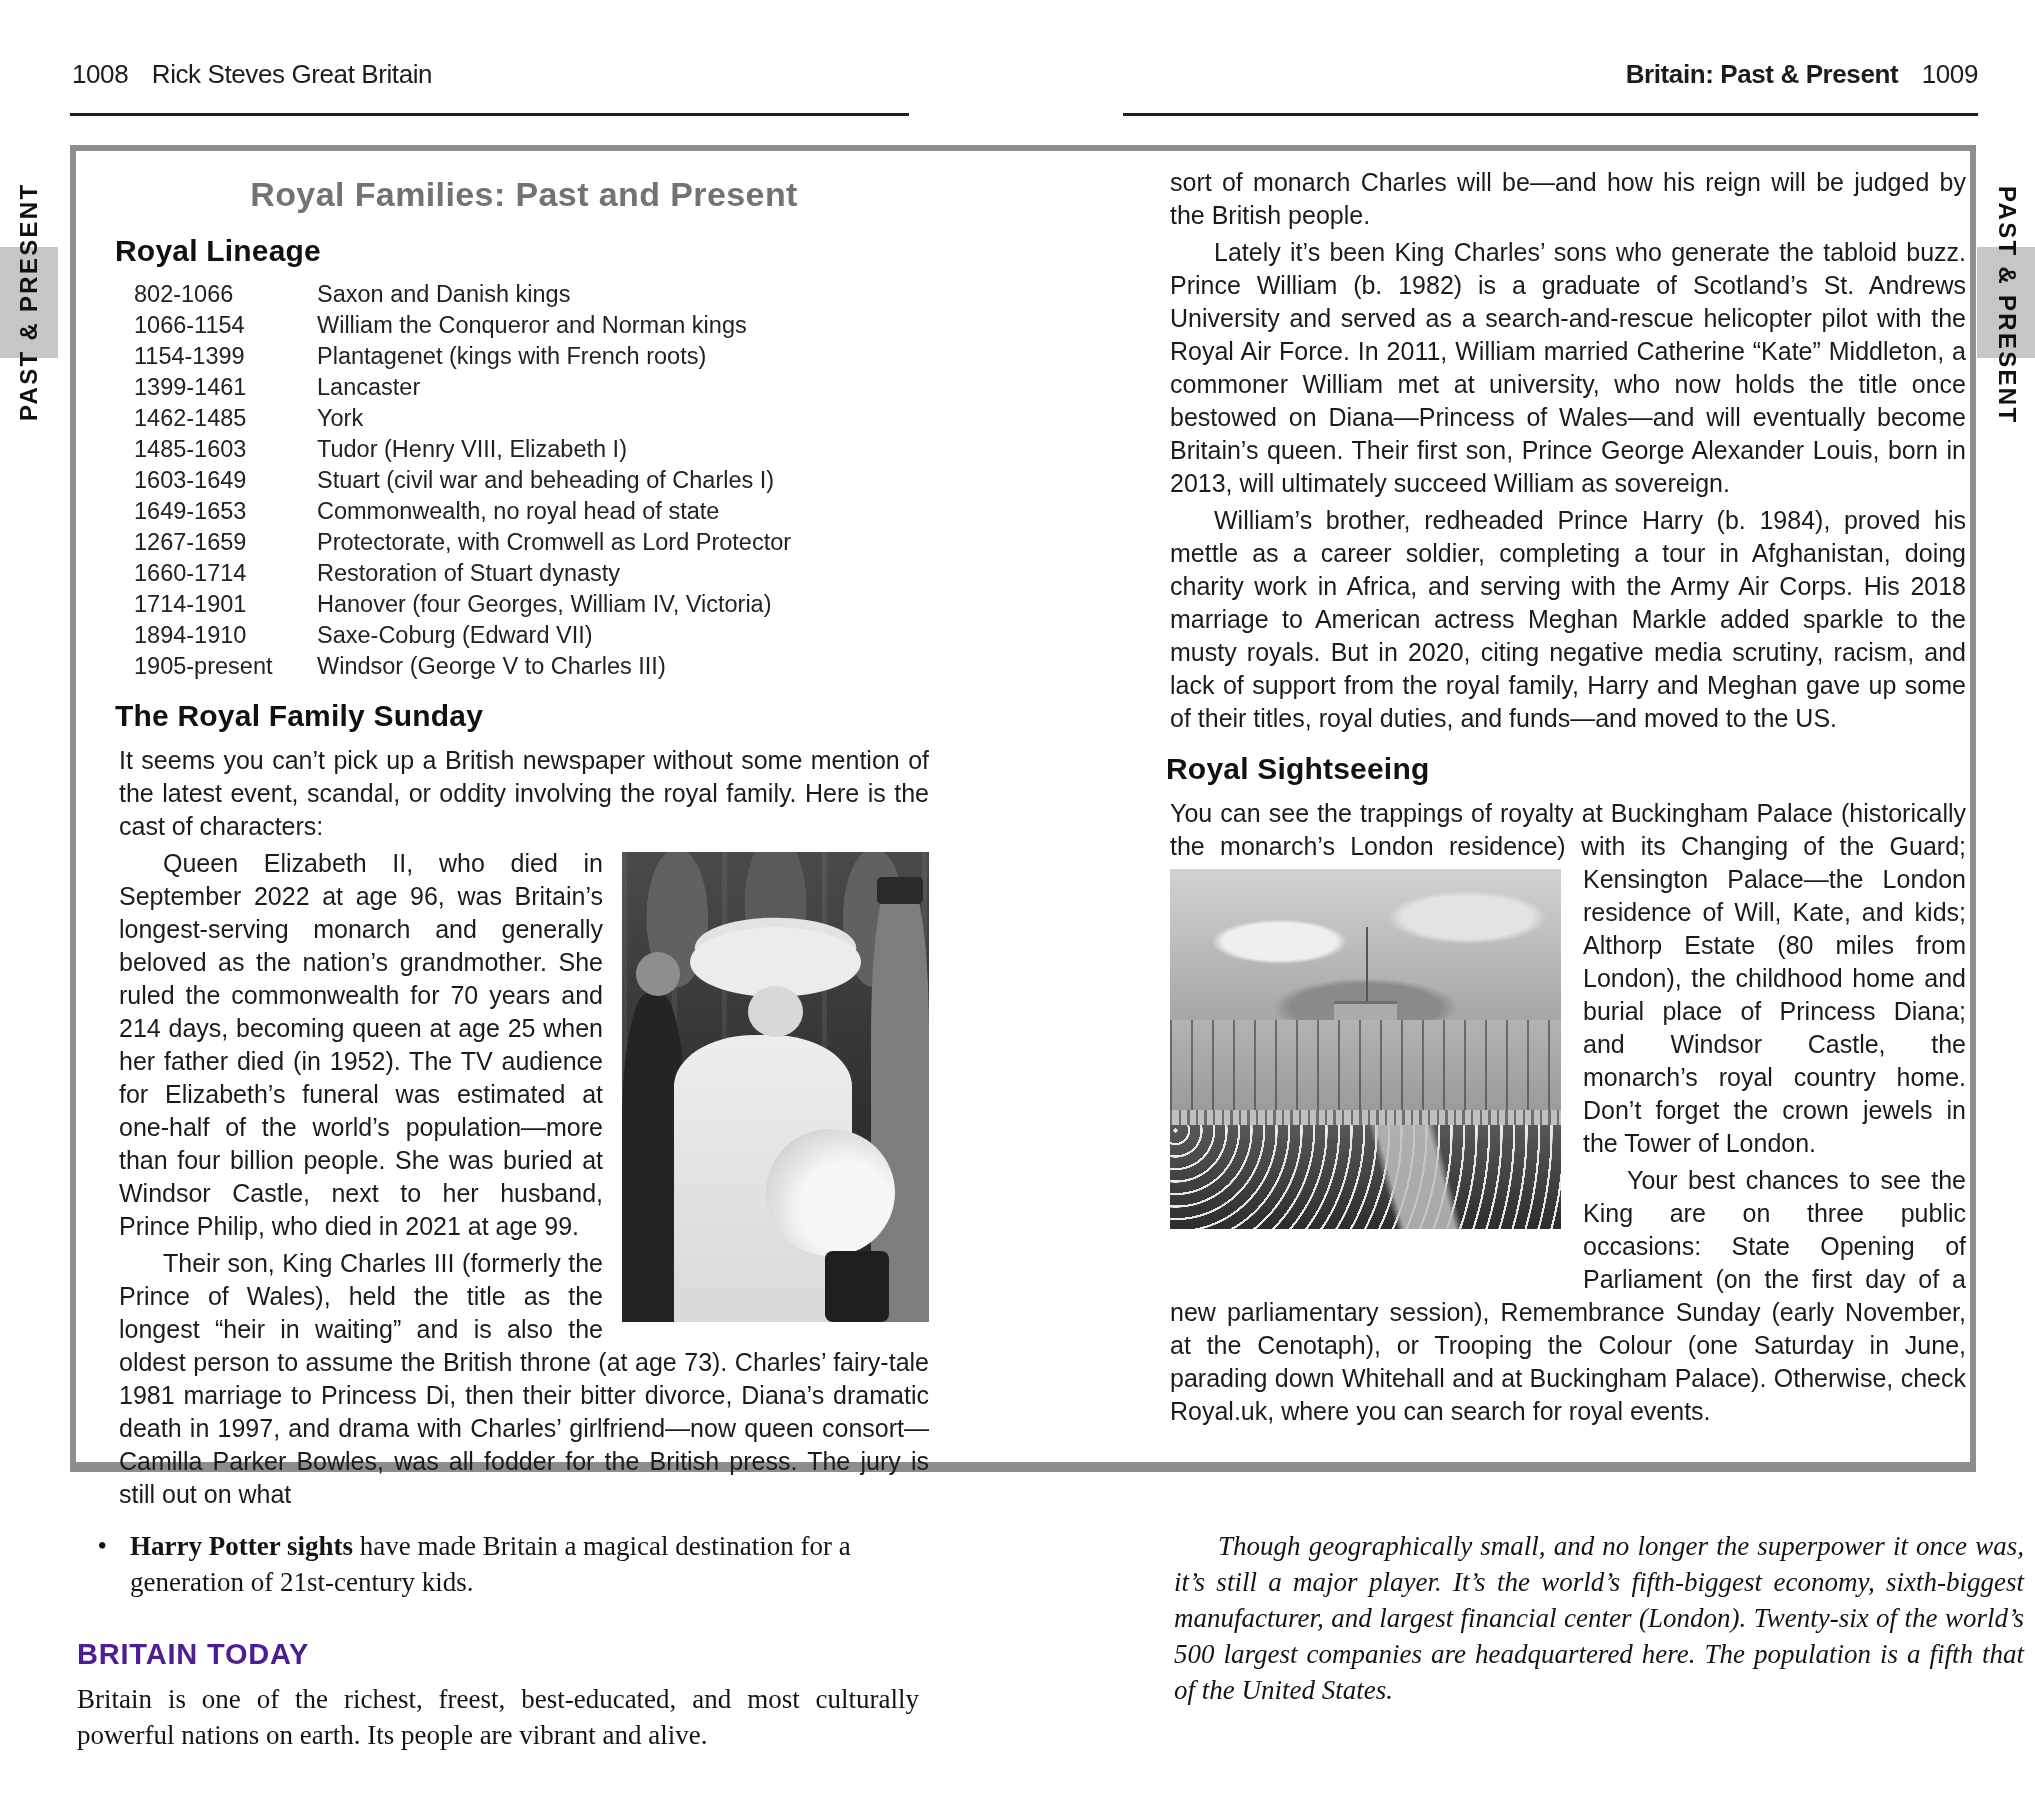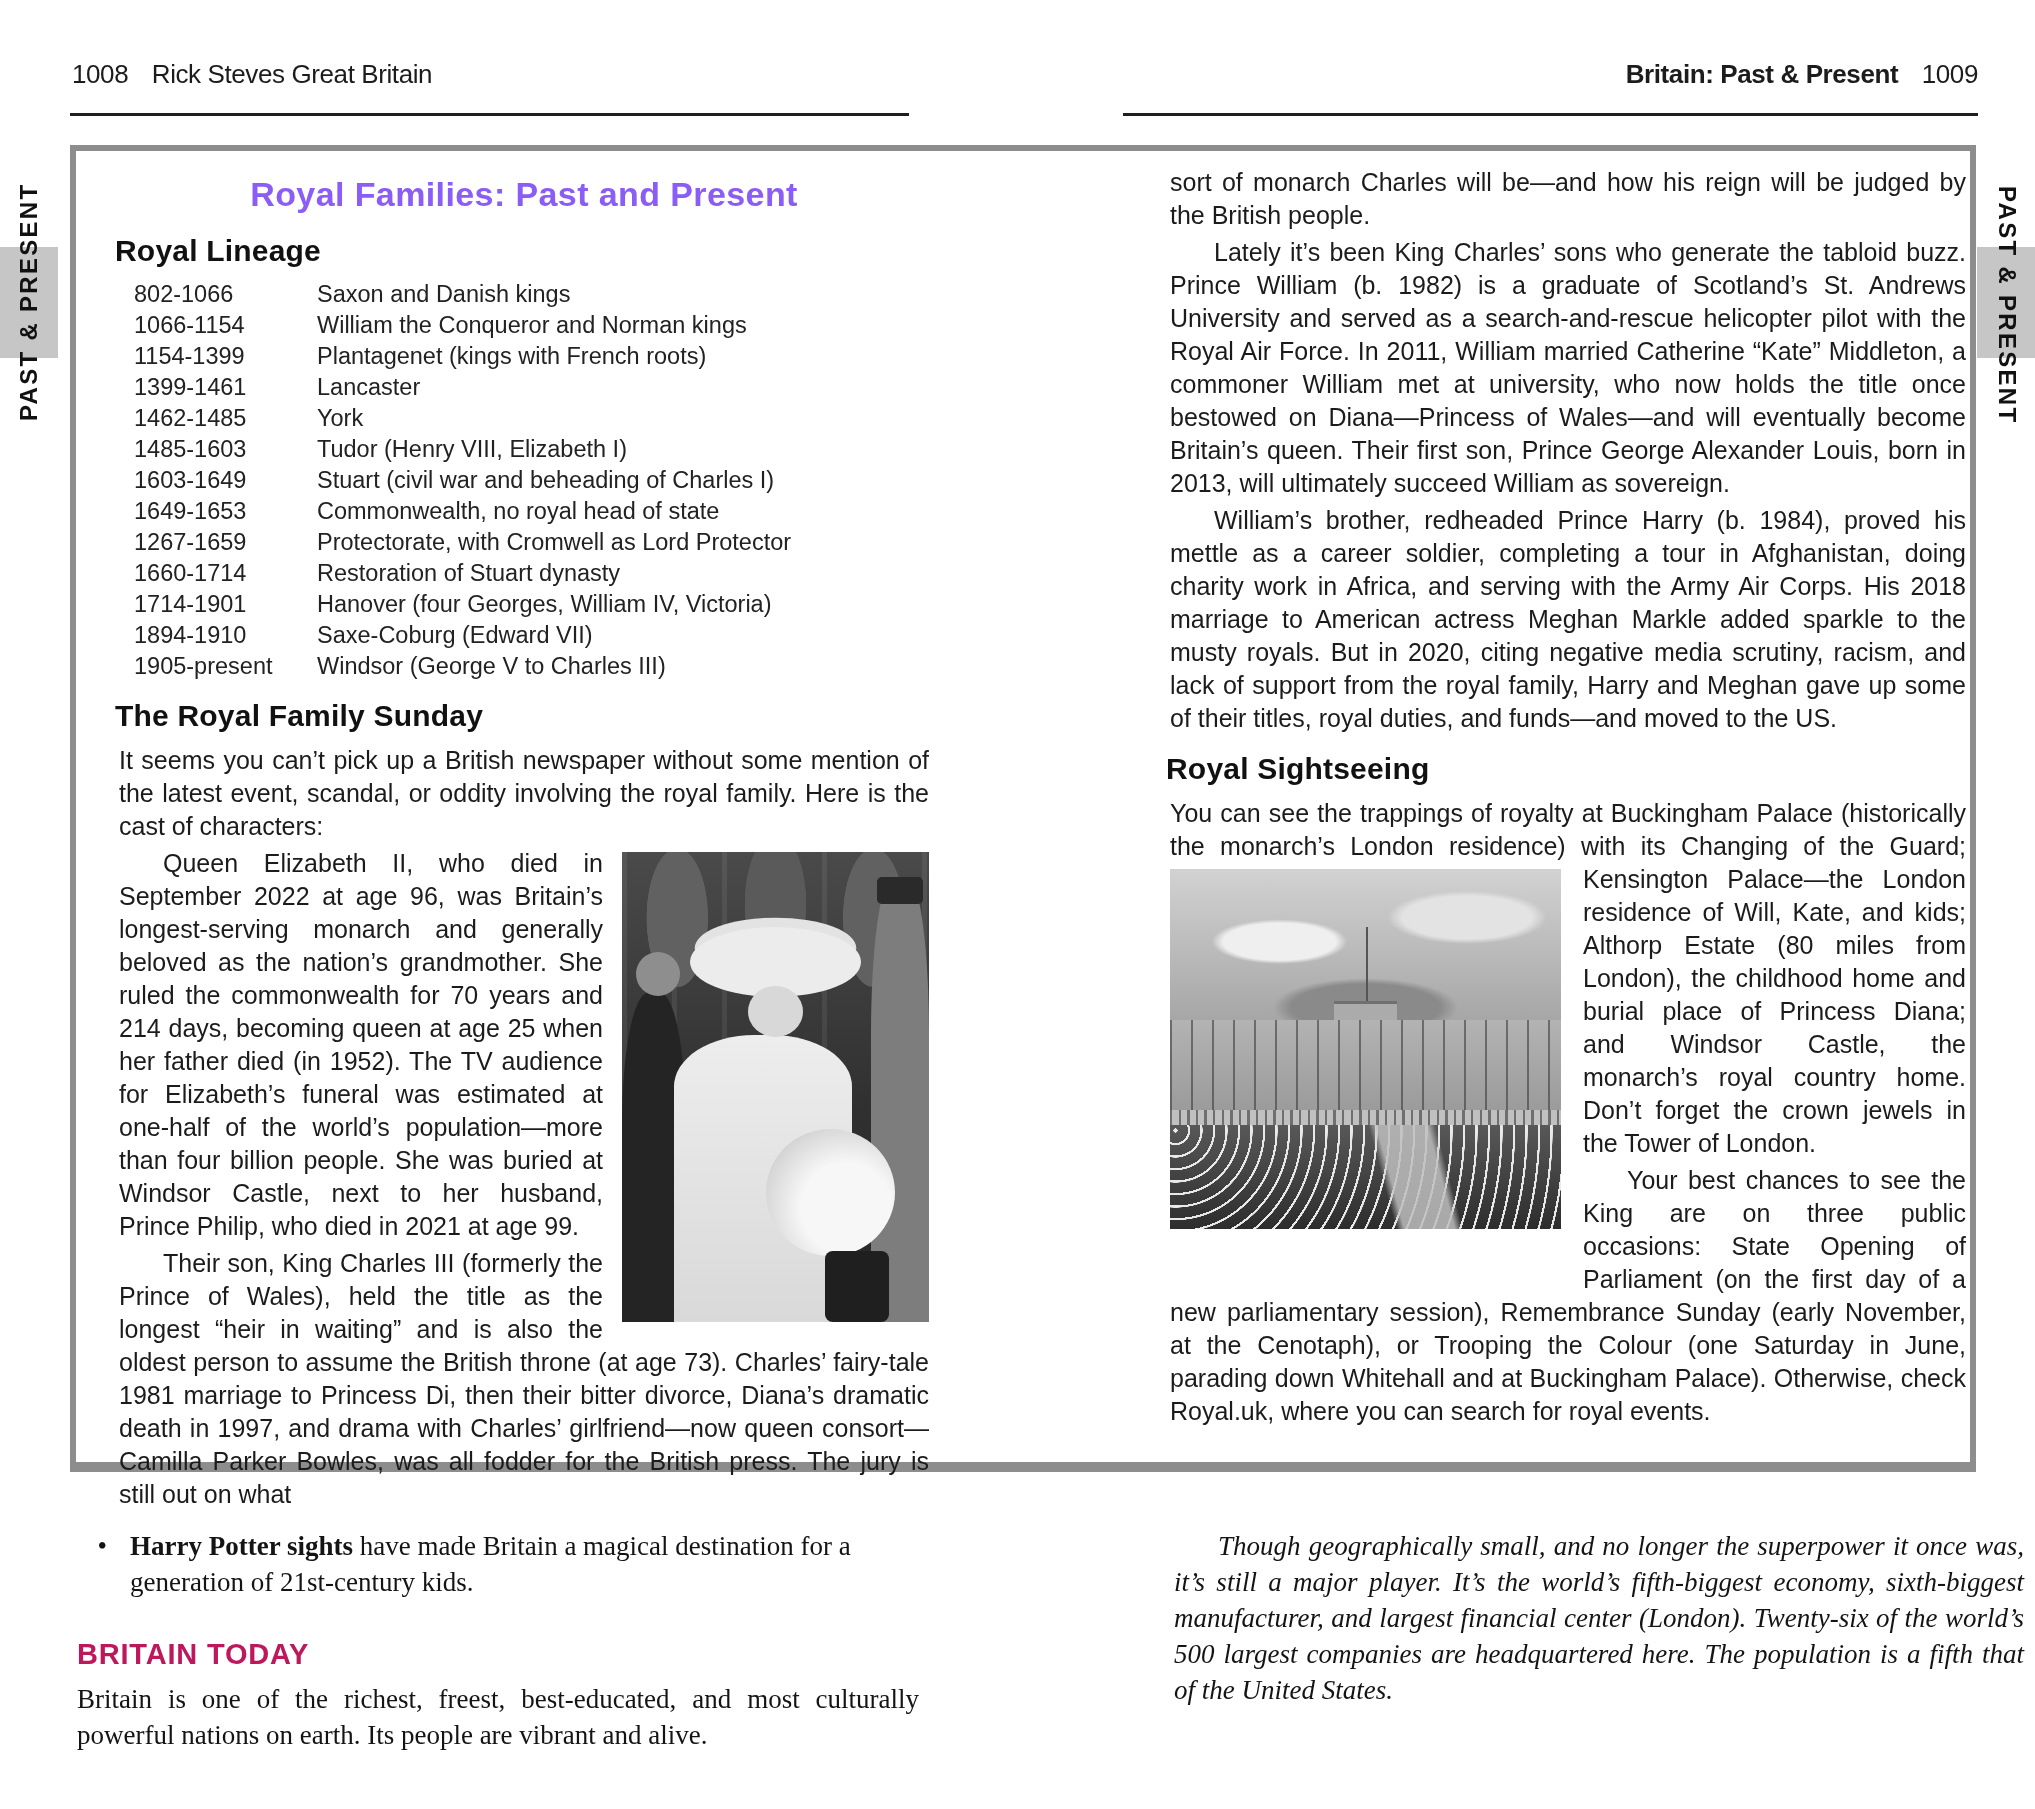--- a/index.html
+++ b/index.html
@@ -25,21 +25,21 @@
          font-weight:700;font-size:24px;letter-spacing:2.3px;color:#111;white-space:nowrap;}
   .vtext-left{left:-89px;top:287px;transform:rotate(-90deg);}
   .vtext-right{left:1890px;top:287px;transform:rotate(90deg);}
 
   
   .feature-box{position:absolute;left:70px;top:145px;width:1906px;height:1327px;box-sizing:border-box;
                border:6.3px solid #8d8d8d;border-bottom-width:10.2px;background:#ffffff;}
   .col-left{position:absolute;left:39px;top:23.5px;width:818px;}
   .col-right{position:absolute;left:1090px;top:11px;width:804px;}
 
-  .box-title{font-size:34px;font-weight:700;color:#8b5cf6;text-align:center;margin:0 0 20.4px 0;letter-spacing:0.4px;}
+  .box-title{font-size:34px;font-weight:700;color:#737373;text-align:center;margin:0 0 20.4px 0;letter-spacing:0.4px;}
   .h2{font-size:30px;font-weight:700;color:#111;margin:8px 0 11px 0;letter-spacing:0.2px;}
   .h2-mt{margin-top:17px;}
 
   .lineage{display:grid;grid-template-columns:183px 1fr;padding-left:19px;margin:0 0 17px 0;
            font-size:23.5px;line-height:31px;color:#222;}
   .lineage .cell{white-space:nowrap;}
 
   .bodytext{font-size:25px;line-height:33px;text-align:justify;color:#1b1b1b;margin:4px;}
   .indent{text-indent:44px;}
 
@@ -84,21 +84,21 @@
          repeating-radial-gradient(circle at 5.5px 5.5px,#e9e9e9 0 2px,rgba(0,0,0,0) 2.3px 12.5px),
          linear-gradient(#585858,#2d2d2d);}
 
   
   .serif{font-family:"Liberation Serif",serif;font-size:27px;line-height:36px;color:#141414;}
   .below-left{position:absolute;left:77px;top:1528px;width:842px;}
   .bullet-item{position:relative;padding-left:53px;}
   .bullet-item .dot{position:absolute;left:20.4px;top:0;}
   .bullet-item b{font-weight:700;}
   .bt-heading{font-family:"Liberation Sans",sans-serif;font-size:29px;font-weight:700;letter-spacing:0.8px;
-              color:#be185d;margin:36px 0 9.4px 0;}
+              color:#4c1d95;margin:36px 0 9.4px 0;}
   .bt-body{text-align:justify;margin:0;}
   .below-right{position:absolute;left:1174px;top:1528px;width:850px;font-style:italic;}
   .below-right p{margin:0;text-align:justify;text-indent:44px;}
 </style>
 </head>
 <body>
 
 <div id="page">
 
   <div class="runhead" style="left:72px;">

